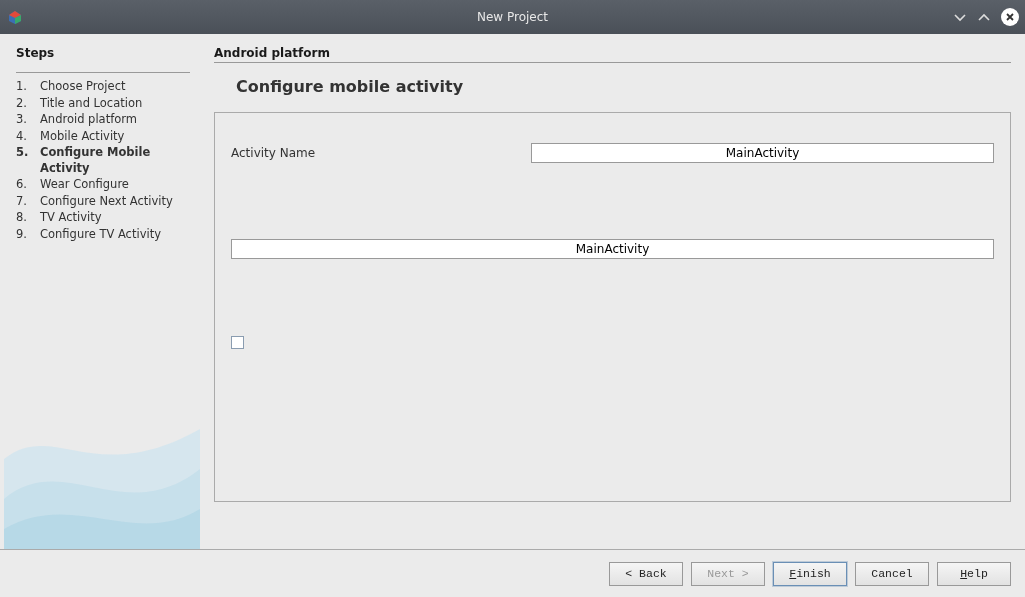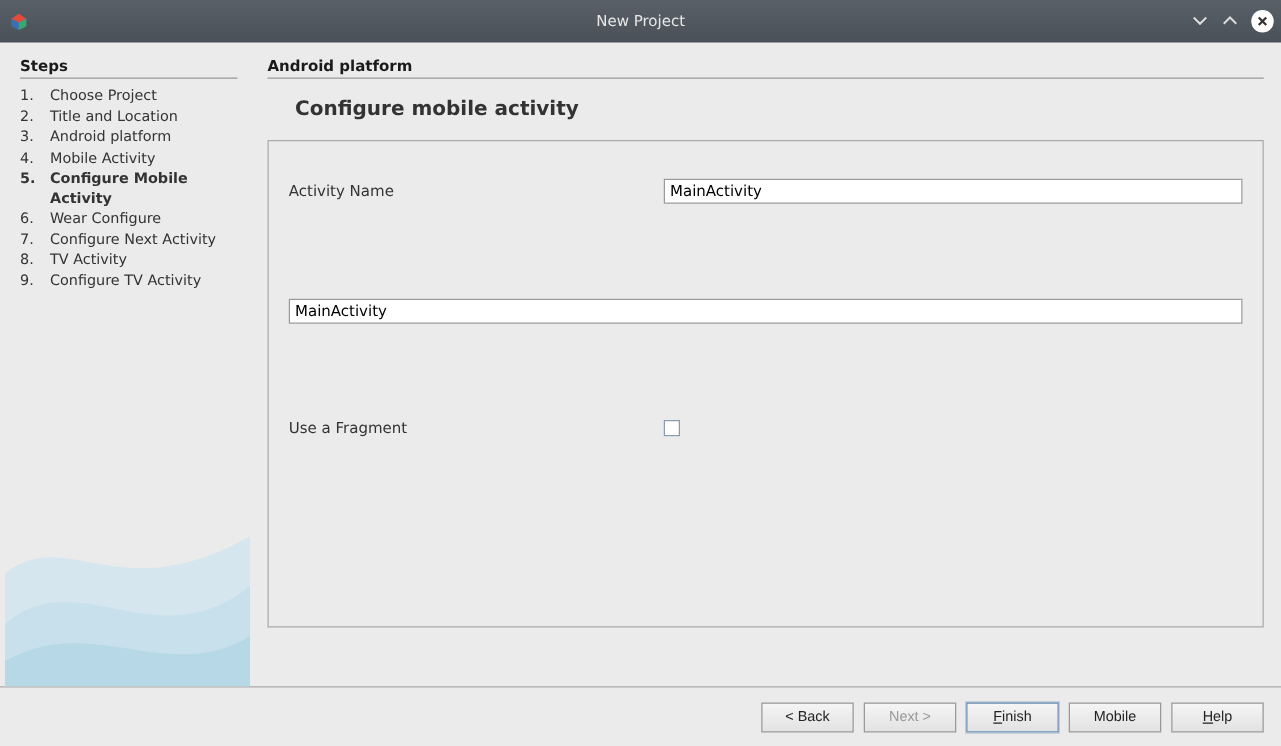--- a/index.html
+++ b/index.html
@@ -75,21 +75,21 @@
       width: 196px;
       padding: 8px 10px 0 12px;
       position: relative;
       background: #ebebeb;
     }
     .sidebar-heading {
       font-weight: bold;
       font-size: 12px;
       color: #1a1a1a;
       border-bottom: 1px solid #999;
-      padding-bottom: 2px;
+      padding-bottom: 12px;
       margin-bottom: 6px;
     }
     .steps-list {
       list-style: none;
       color: #333;
       font-size: 11.5px;
     }
     .steps-list li {
       display: flex;
       margin-bottom: 1px;
@@ -157,22 +157,23 @@
       color: #333;
       font-size: 12px;
     }
     .form-input {
       flex: 1;
       height: 20px;
       border: 1px solid #999;
       background: #fff;
       font-family: inherit;
       font-size: 12px;
-      padding: 1px 4px;
+      padding: 1px 15px;
       outline: none;
+      text-align: center;
     }
     .checkbox-cell {
       flex: 1;
     }
     .form-checkbox {
       width: 13px;
       height: 13px;
       border: 1px solid #8a9cb0;
       background: #fff;
       appearance: none;
@@ -188,21 +189,21 @@
       align-items: center;
       justify-content: flex-end;
       padding: 0 14px;
       gap: 8px;
     }
     .btn {
       width: 74px;
       height: 24px;
       background: linear-gradient(to bottom, #f5f5f5 0%, #e2e2e2 100%);
       border: 1px solid #999;
-      font-family: Liberation Sans, sans-serif;
+      font-family: Liberation Mono, monospace;
       font-size: 11.5px;
       color: #222;
       cursor: pointer;
       text-align: center;
     }
     .btn:disabled {
       color: #999;
       cursor: default;
     }
     .btn.default {
@@ -297,28 +298,27 @@
     <div class="page-title">Configure mobile activity</div>
     <div class="form-panel">
       <div class="form-row">
         <div class="form-label">Activity Name</div>
         <input class="form-input" type="text" value="MainActivity" style="">
       </div>
       <div class="form-row">
         <input class="form-input" type="text" value="MainActivity" style="">
       </div>
       <div class="form-row last">
-        <div class="form-label">Use a Fragment</div>
         <div class="checkbox-cell">
           <input class="form-checkbox" type="checkbox" style="">
         </div>
       </div>
     </div>
   </div>
 </div>
 
 <div class="button-bar">
   <button class="btn">&lt; Back</button>
   <button class="btn" disabled="">Next &gt;</button>
   <button class="btn default"><span class="mnemonic">F</span><span>inish</span></button>
-  <button class="btn">Mobile</button>
+  <button class="btn">Cancel</button>
   <button class="btn"><span class="mnemonic">H</span><span>elp</span></button>
 </div>
 
 </body></html>

